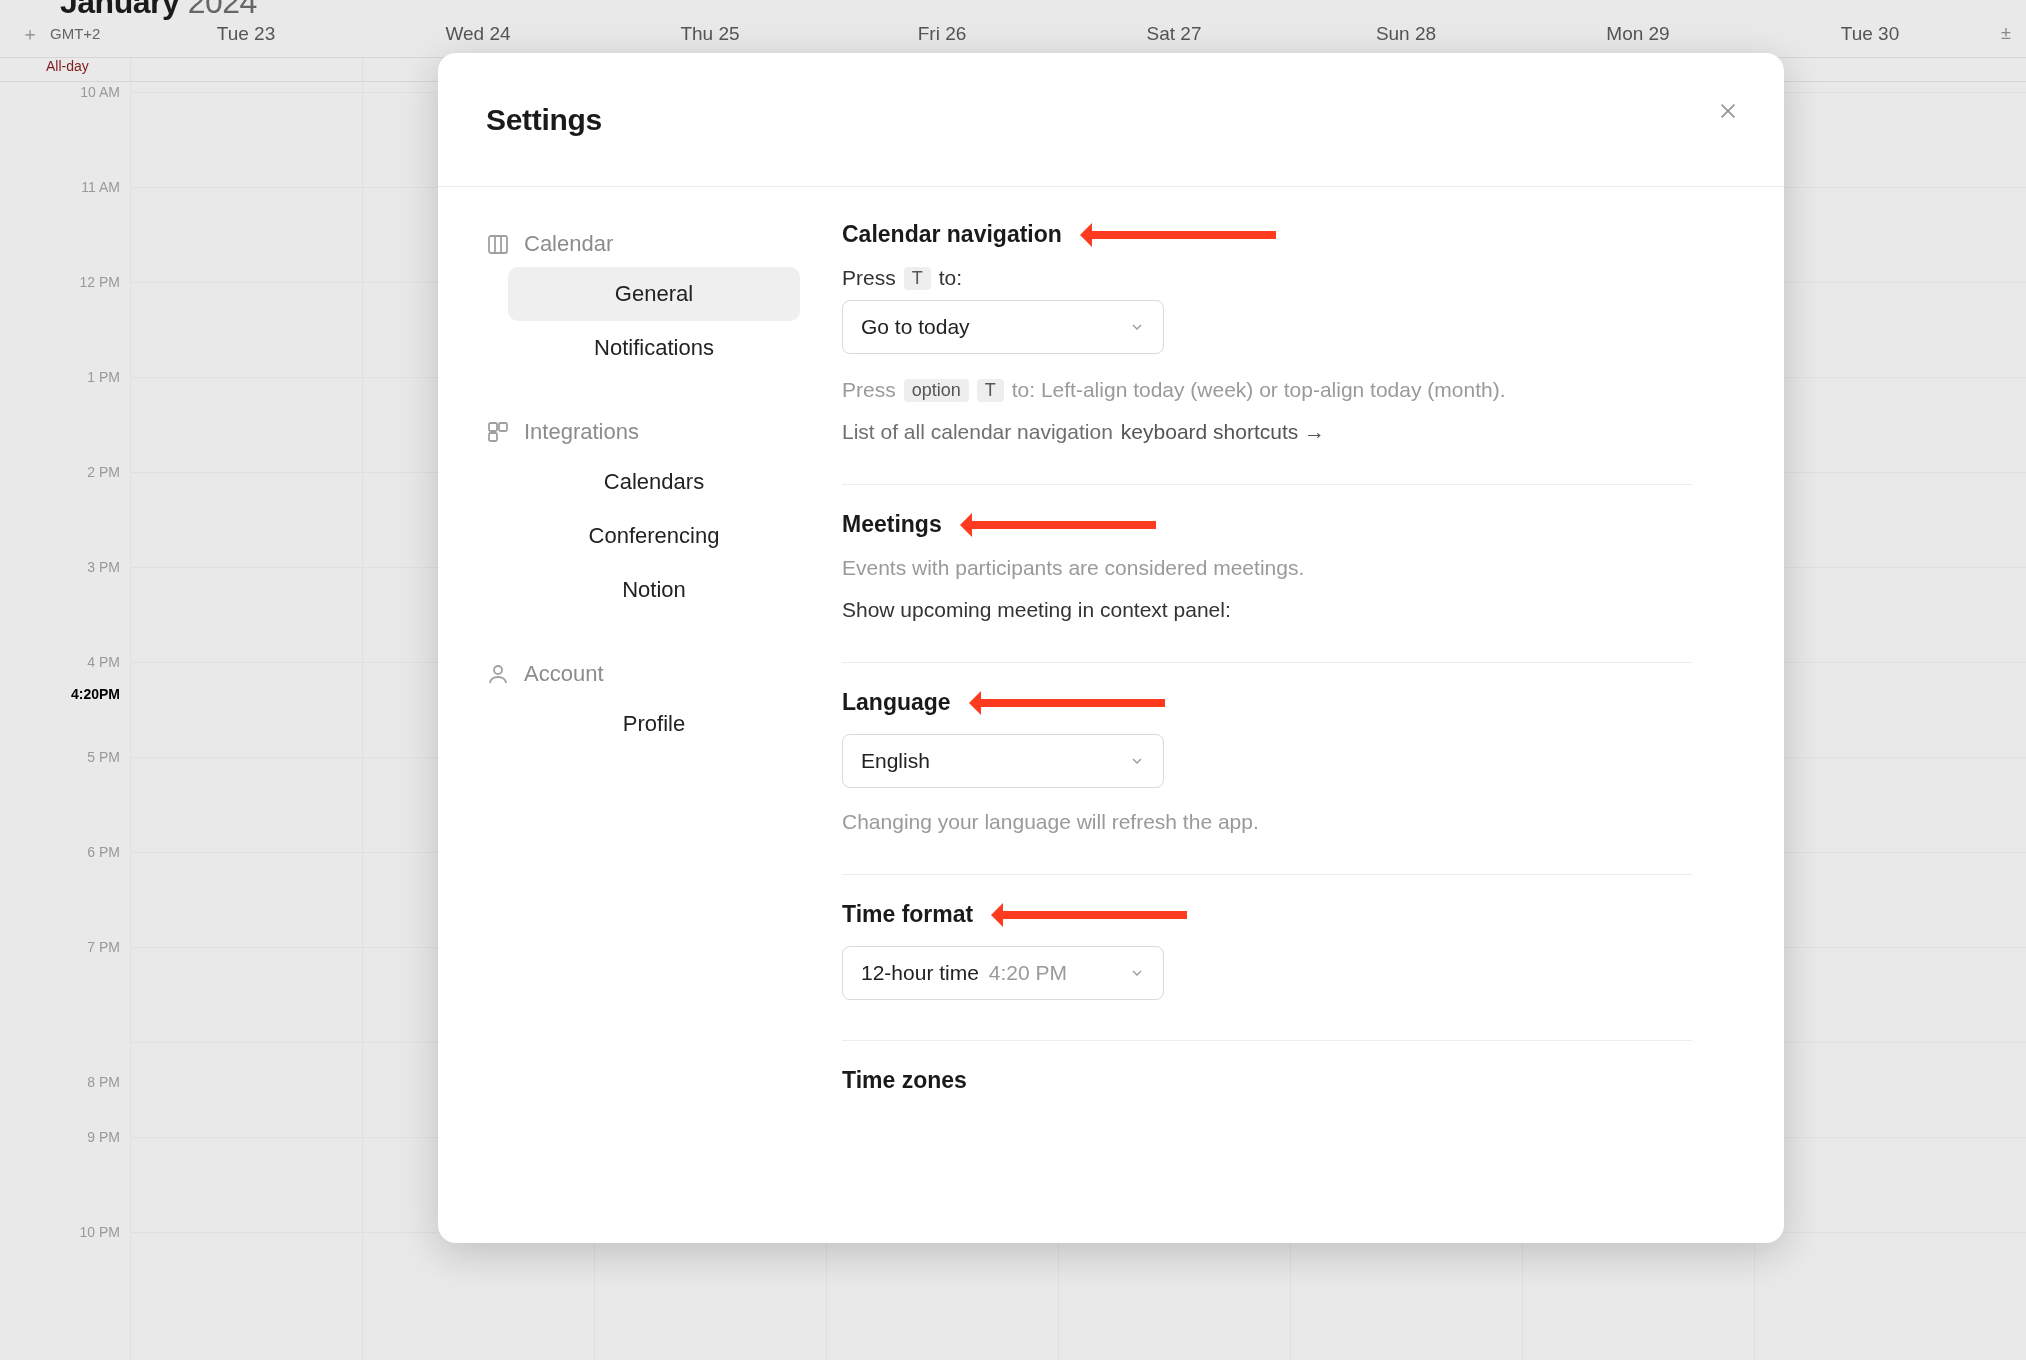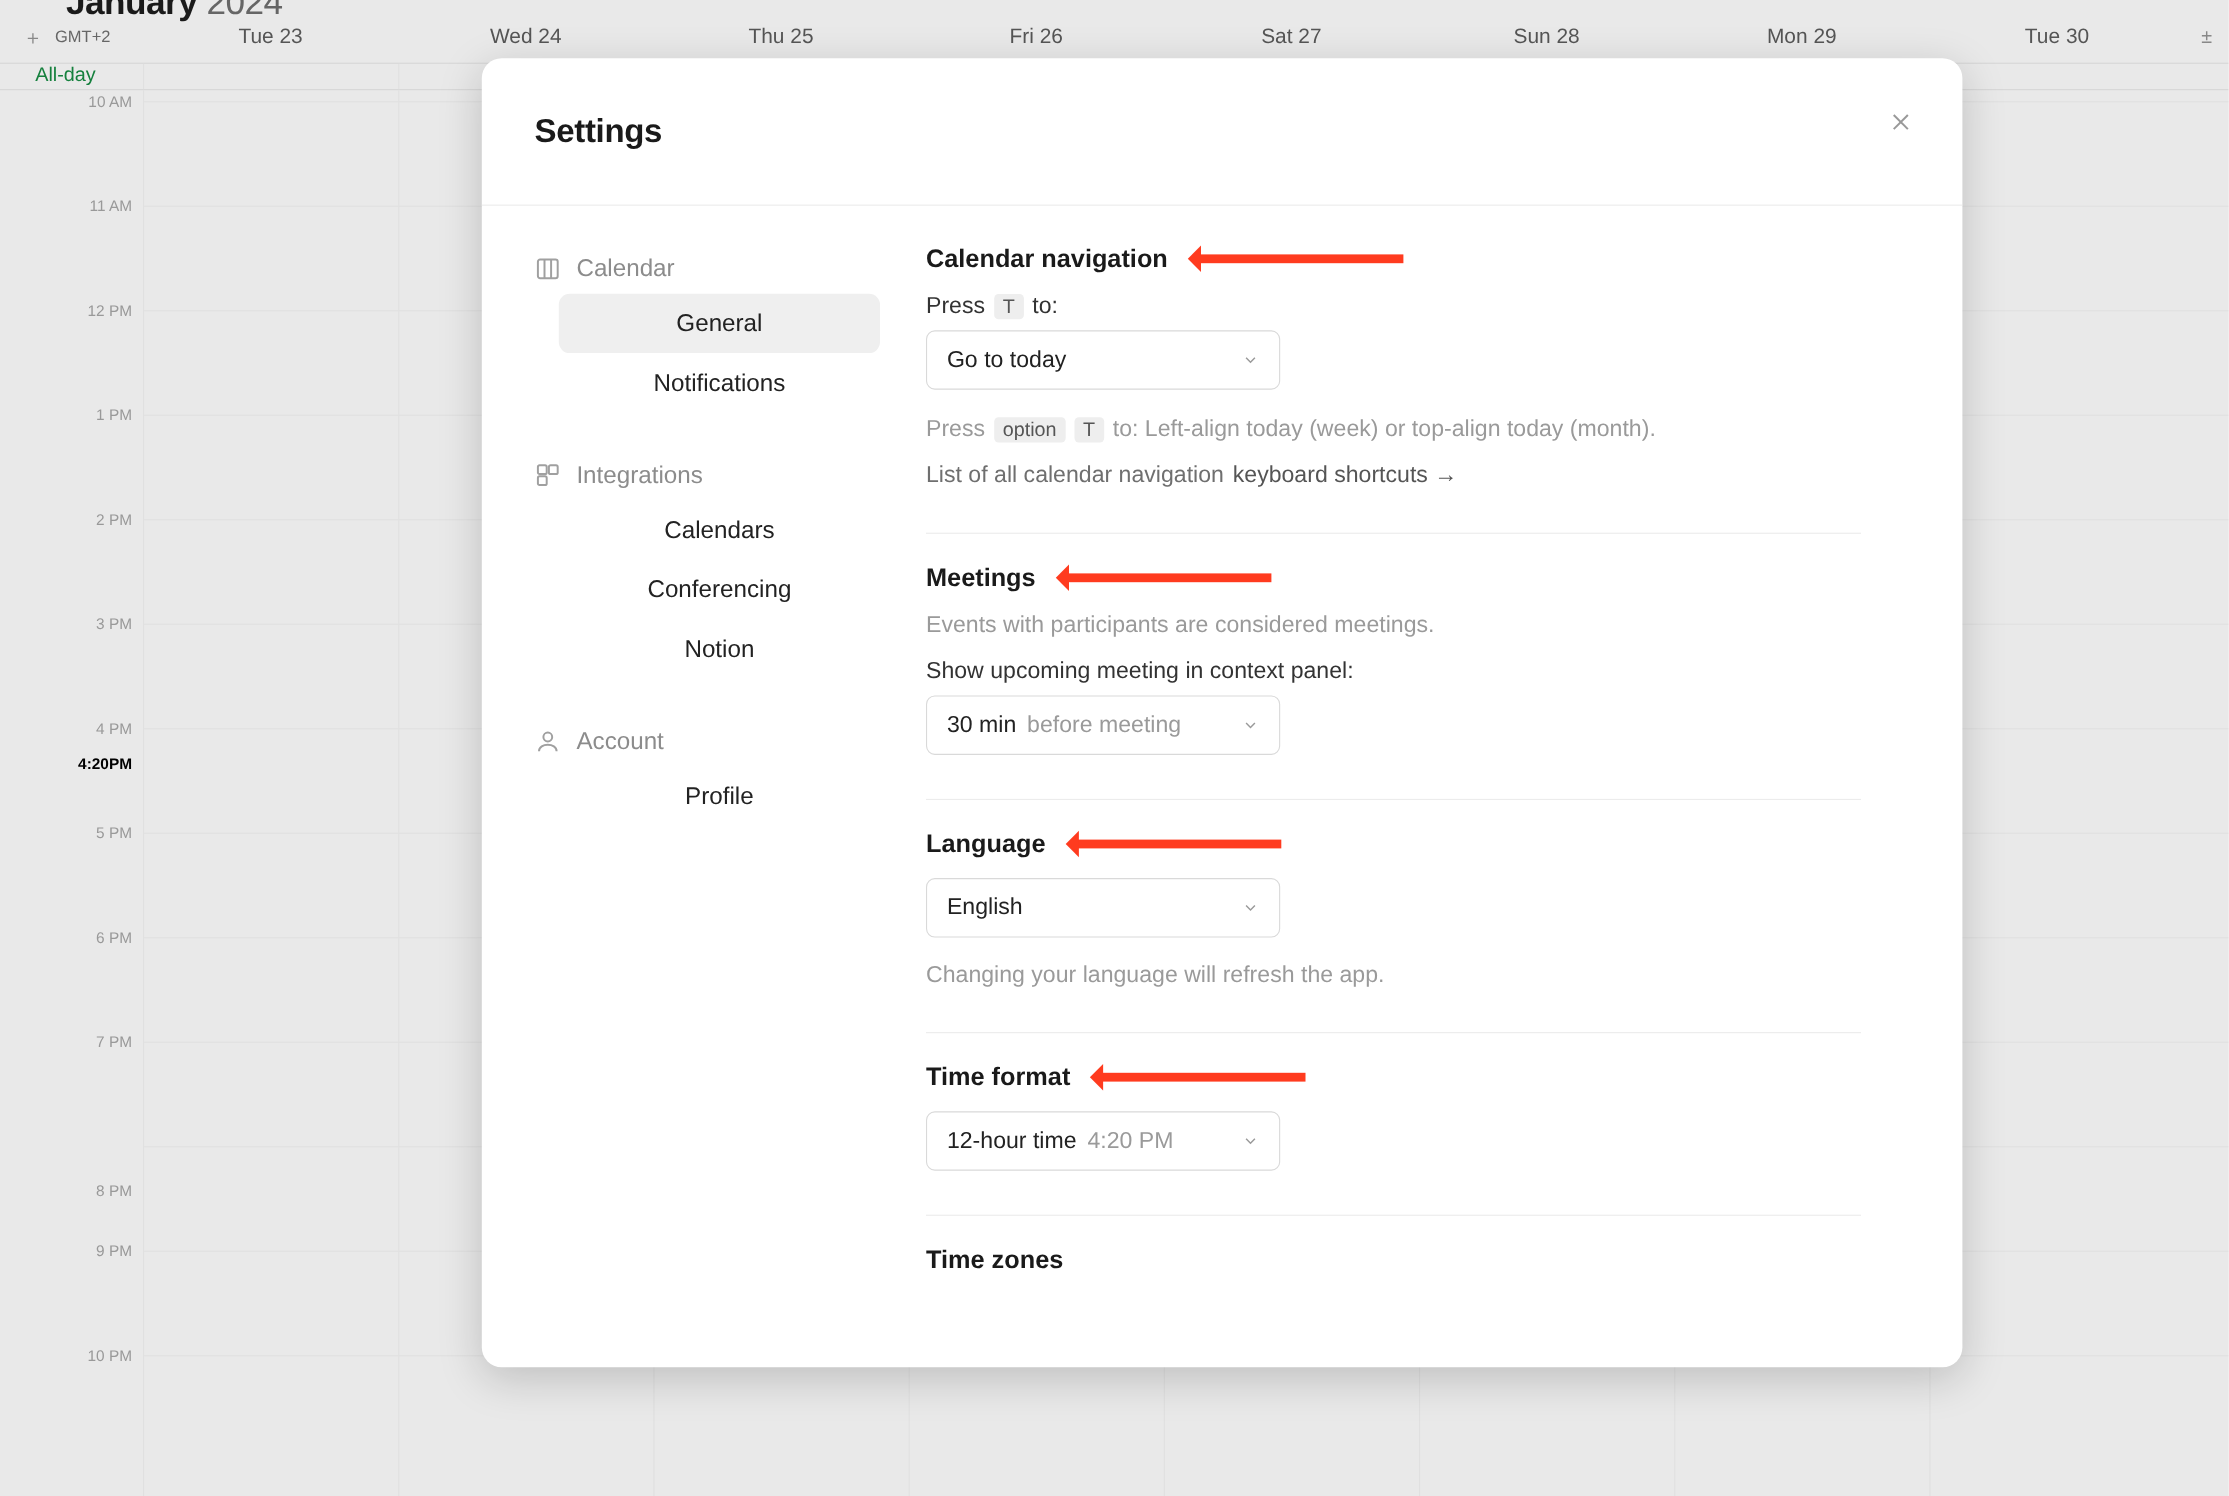--- a/index.html
+++ b/index.html
@@ -61,21 +61,21 @@
     font-size: 19px;
     color: #555;
   }
   .cal-right-btn {
     width: 40px; flex:none; text-align:center; color:#888; font-size:18px;
   }
   .cal-allday-row {
     display:flex; height:24px; border-bottom:1px solid #d6d6d6;
   }
   .cal-allday-label {
-    width:130px; flex:none; font-size:18px; color:#15803d; padding-left:32px;
+    width:130px; flex:none; font-size:14px; color:#7f1d1d; padding-left:46px;
   }
   .cal-allday-cell { flex:1; border-left:1px solid #e0e0e0; }
   .cal-grid {
     flex:1; display:flex; position:relative;
   }
   .cal-hour-col {
     width:130px; flex:none; position:relative;
   }
   .cal-hour-label {
     position:absolute; right:10px; font-size:14px; color:#999; transform: translateY(-50%);
@@ -393,31 +393,20 @@
           <span>Meetings</span>
           <span class="arrow-ann"></span>
         </div>
         <div class="sec-body">
           <div class="sec-line muted">
             <span>Events with participants are considered meetings.</span>
           </div>
           <div class="sec-line" style="margin-top:18px">
             <span>Show upcoming meeting in context panel:</span>
           </div>
-          <div class="sec-line">
-            <div class="select">
-              <span>
-                <span class="sel-main">30 min</span>
-                <span class="sel-sub">before meeting</span>
-              </span>
-              <svg class="chev" width="16" height="16" viewBox="0 0 24 24" fill="none" stroke="currentColor" stroke-width="2">
-                  <polyline points="6 9 12 15 18 9"></polyline>
-                </svg>
-            </div>
-          </div>
         </div>
       </div>
 
       <div class="section">
         <div class="sec-title">
           <span>Language</span>
           <span class="arrow-ann"></span>
         </div>
         <div class="sec-body">
           <div class="sec-line">

